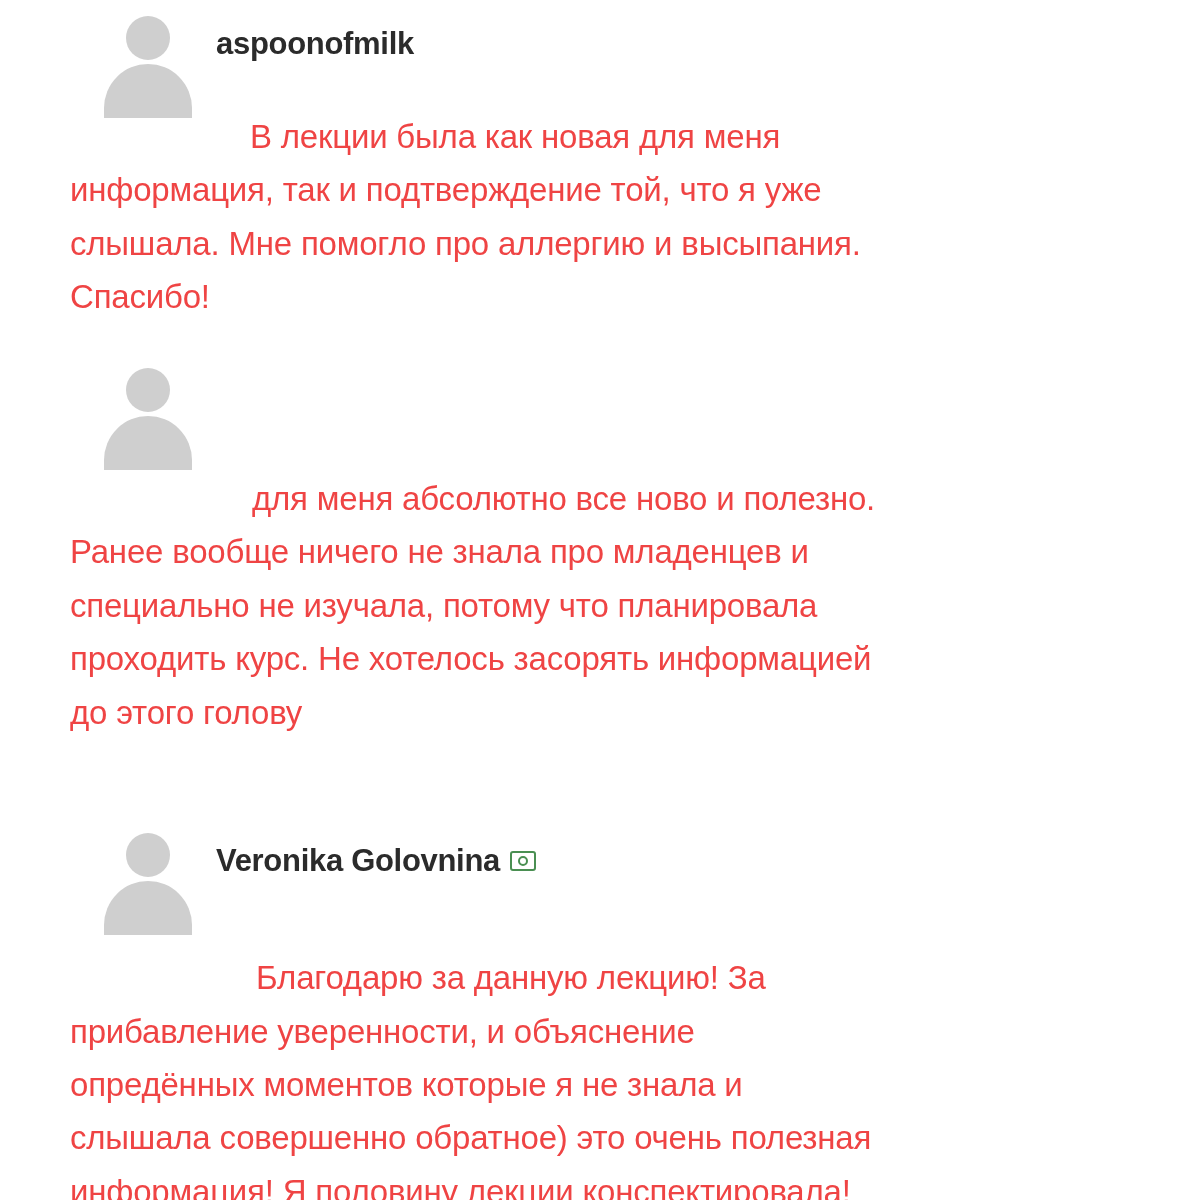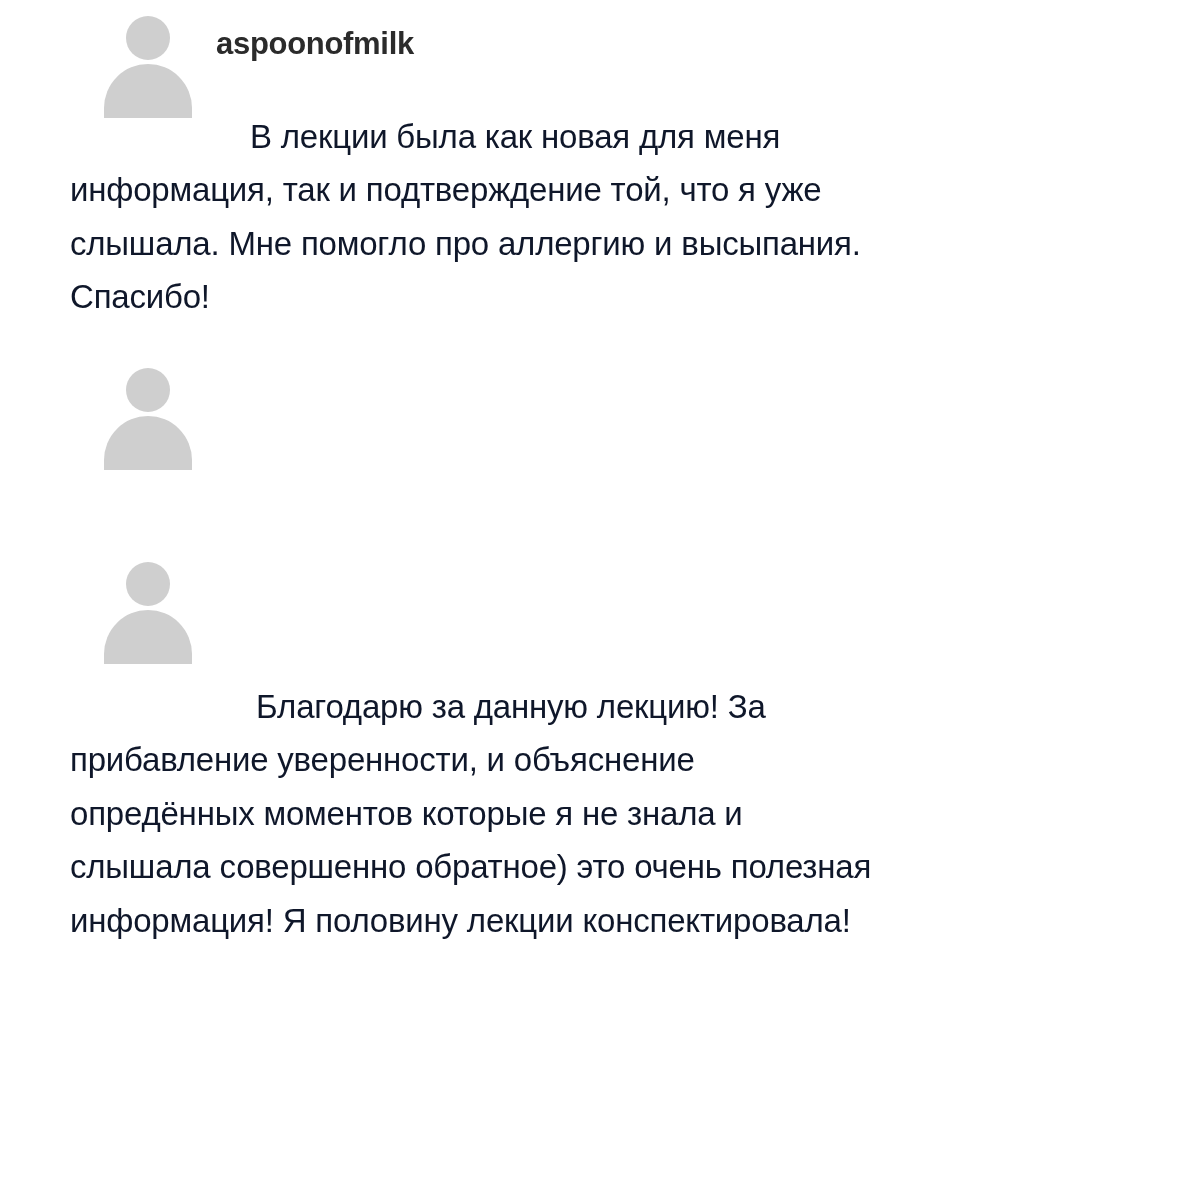--- a/index.html
+++ b/index.html
@@ -92,21 +92,21 @@
     width: 10px;
     height: 10px;
     border: 2px solid #4a8f52;
     border-radius: 50%;
     box-sizing: border-box;
   }
 
   .body-text {
     font-size: 33px;
     line-height: 1.62;
-    color: #0f172a;
+    color: #ef4444;
     letter-spacing: -0.2px;
     white-space: pre-wrap;
   }
 
   
   .c1-body {
     margin-top: -6px;
     padding-left: 0;
     text-indent: 180px;
   }
@@ -144,27 +144,34 @@
 
   <div class="spacer-1"></div>
 
   <div class="comment">
     <div class="comment-head">
       <div class="avatar">
         <div class="av-head"></div>
         <div class="av-body"></div>
       </div>
     </div>
+    <div class="body-text c2-body">для меня абсолютно все ново и полезно. Ранее вообще ничего не знала про младенцев и специально не изучала, потому что планировала проходить курс. Не хотелось засорять информацией до этого голову</div>
   </div>
 
   <div class="spacer-2"></div>
 
   <div class="comment">
     <div class="comment-head">
       <div class="avatar">
         <div class="av-head"></div>
         <div class="av-body"></div>
       </div>
+      <div class="name-wrap">
+        <span class="author">Veronika Golovnina</span>
+        <span class="badge">
+          <span class="inner"></span>
+        </span>
+      </div>
     </div>
     <div class="body-text c3-body">Благодарю за данную лекцию! За прибавление уверенности, и объяснение опредённых моментов которые я не знала и слышала совершенно обратное) это очень полезная информация! Я половину лекции конспектировала!</div>
   </div>
 
 </div>
 
 </body></html>

